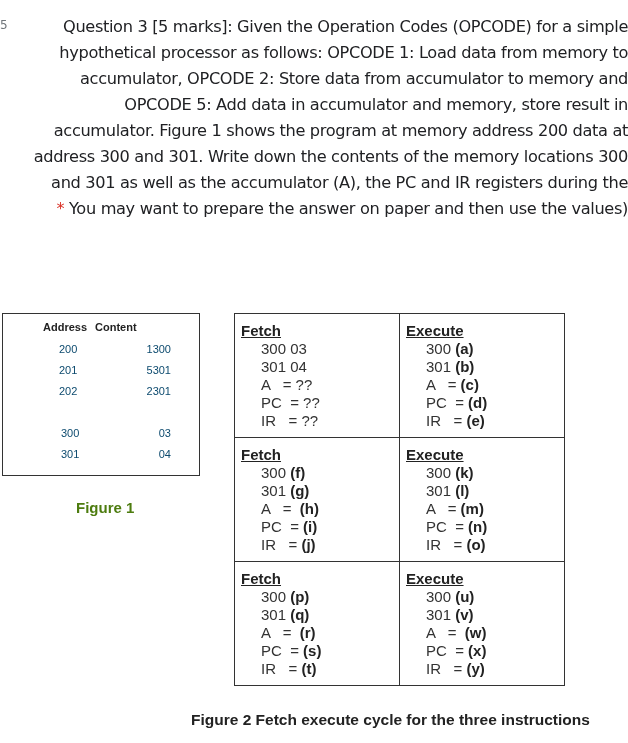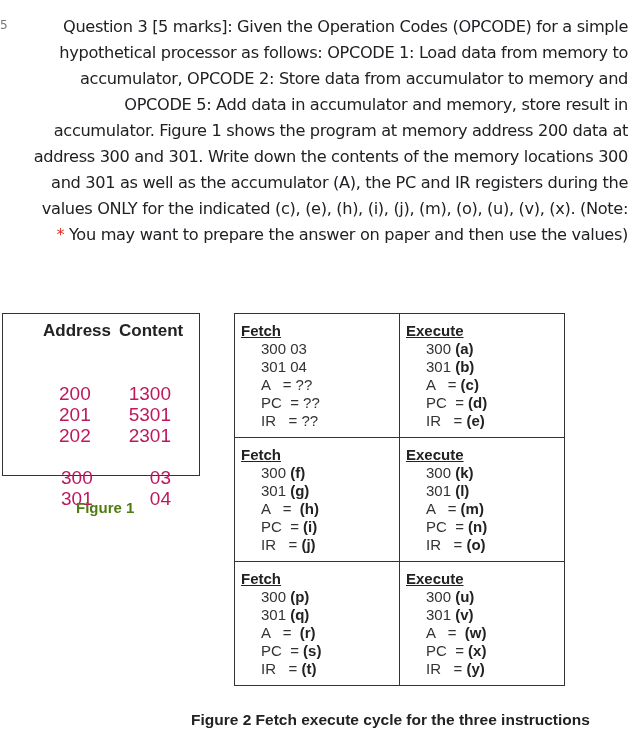--- a/index.html
+++ b/index.html
@@ -2,23 +2,23 @@
 <html><head>
 <meta charset="utf-8">
 <style>
   html, body { margin:0; padding:0; background:#ffffff; }
   body { width:628px; height:743px; position:relative; overflow:hidden; font-family:"DejaVu Sans", sans-serif; color:#202124; }
   .qnum { position:absolute; left:0; top:18px; font-size:12px; color:#70757a; }
   .question { position:absolute; left:14px; top:14px; width:614px; text-align:center; font-size:16.2px; line-height:26px; letter-spacing:-0.35px; color:#202124; }
   .question .line { display:block; white-space:nowrap; text-align:right; padding-right:0; }
   .question .ast { color:#d93025; }
   .fig1 { position:absolute; left:2px; top:313px; width:198px; height:163px; border:1.5px solid #333; box-sizing:border-box; font-family:"Liberation Sans", sans-serif; }
-  .fig1 .hdr { position:absolute; top:7px; left:40px; font-weight:bold; font-size:17px; color:#222; }
+  .fig1 .hdr { position:absolute; top:7px; left:40px; font-weight:bold; font-size:11px; color:#222; }
   .fig1 .hdr span { margin-right:8px; }
-  .fig1 .row { position:absolute; font-size:19px; color:#be185d;margin-top:40px; }
+  .fig1 .row { position:absolute; font-size:11px; color:#0c4a6e; }
   .fig1 .a { left:56px; }
   .fig1 .c { right:28px; text-align:right; }
   .fig1cap { position:absolute; left:76px; top:499px; font-family:"Liberation Sans", sans-serif; font-weight:bold; font-size:15px; color:#4d7c0f; }
   table.fig2 { position:absolute; left:234px; top:313px; border-collapse:collapse; font-family:"Liberation Sans", sans-serif; font-size:15px; color:#333; }
   table.fig2 td { border:1.5px solid #333; width:165px; height:124px; vertical-align:top; padding:8px 0 0 6px; box-sizing:border-box; line-height:18px; }
   table.fig2 .h { font-weight:bold; text-decoration:underline; color:#222; display:block; }
   table.fig2 .l { display:block; white-space:pre;margin-left:20px; }
   table.fig2 b { color:#222; }
   .fig2cap { position:absolute; left:191px; top:711px; font-family:"Liberation Sans", sans-serif; font-weight:bold; font-size:15.5px; color:#222; }
 </style>
@@ -28,21 +28,20 @@
 <div class="qnum">5</div>
 
 <div class="question">
   <span class="line" style="padding-right:0">Question 3 [5 marks]: Given the Operation Codes (OPCODE) for a simple</span>
   <span class="line">hypothetical processor as follows: OPCODE 1: Load data from memory to</span>
   <span class="line">accumulator, OPCODE 2: Store data from accumulator to memory and</span>
   <span class="line">OPCODE 5: Add data in accumulator and memory, store result in</span>
   <span class="line">accumulator. Figure 1 shows the program at memory address 200 data at</span>
   <span class="line">address 300 and 301. Write down the contents of the memory locations 300</span>
   <span class="line">and 301 as well as the accumulator (A), the PC and IR registers during the</span>
-  <span class="line">values ONLY for the indicated (c), (e), (h), (i), (j), (m), (o), (u), (v), (x). (Note:</span>
   <span class="line"><span class="ast">*</span><span> You may want to prepare the answer on paper and then use the values)</span></span>
 </div>
 
 <div class="fig1">
   <div class="hdr">
     <span>Address</span><span>Content</span>
   </div>
   <div class="row a" style="top:29px">200</div>
   <div class="row c" style="top:29px">1300</div>
   <div class="row a" style="top:50px">201</div>

